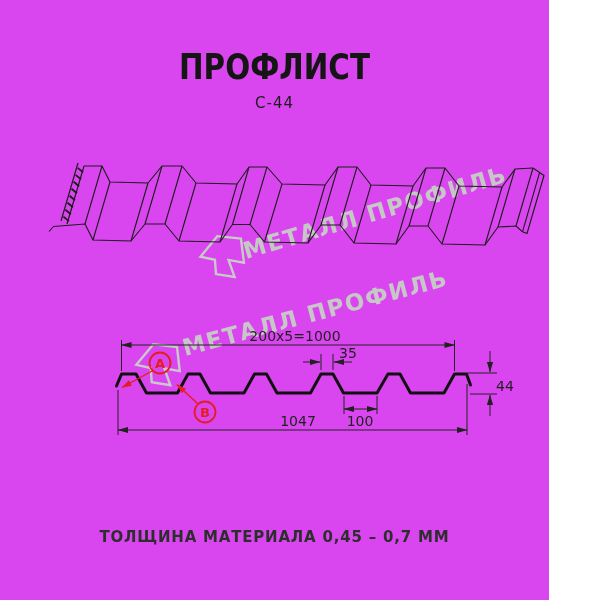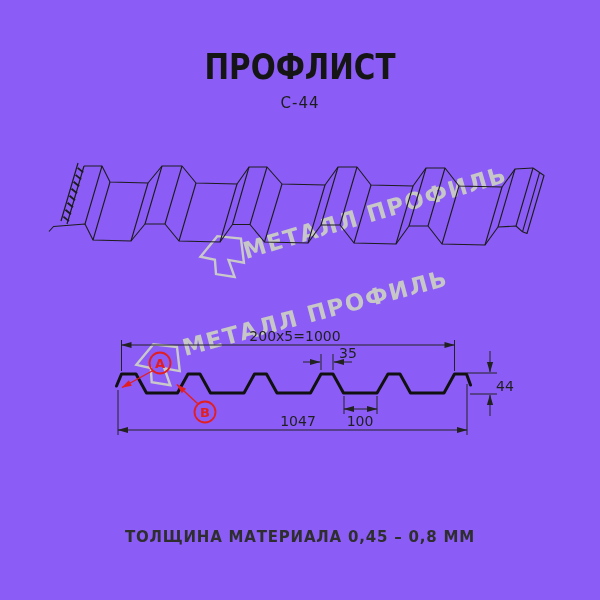--- a/index.html
+++ b/index.html
@@ -1,16 +1,16 @@
 <!DOCTYPE html>
 <html><head>
 <meta charset="utf-8">
 <style>
   html,body{margin:0;padding:0;background:#ffffff;}
-  .screen{position:relative;width:600px;height:600px;background:#8b5cf6;overflow:hidden;
+  .screen{position:relative;width:549px;height:600px;background:#d946ef;overflow:hidden;
           font-family:"DejaVu Sans","Liberation Sans",sans-serif;}
   .hdr{position:absolute;left:0;right:0;top:50px;text-align:center;}
   .title{font-size:35px;font-weight:bold;color:#151515;letter-spacing:0px;
          transform:scaleX(0.84);transform-origin:center;line-height:1;}
   .subtitle{margin-top:9px;font-size:15px;font-weight:normal;color:#1c1c1c;letter-spacing:1px;}
   .foot{position:absolute;left:0;right:0;top:528px;text-align:center;
         font-size:15px;font-weight:bold;color:#2e2e2e;letter-spacing:0.8px;}
   svg{position:absolute;left:0;top:0;}
   .wmtext{font-weight:bold;font-size:23px;letter-spacing:1.5px;fill:#c7c7c7;}
   .dimtxt{font-size:14px;fill:#1f1f1f;}
@@ -110,14 +110,14 @@
         <line x1="153" y1="370.5" x2="122" y2="387.5" stroke="#e31e1e" stroke-width="1.4" marker-end="url(#arred)"></line>
         <circle cx="160" cy="363" r="10.5" fill="#ffffff" fill-opacity="0.0" stroke="#e31e1e" stroke-width="1.8"></circle>
         <text class="redtxt" x="160" y="367.5" text-anchor="middle">А</text>
         <line x1="197.5" y1="403.5" x2="177" y2="384.5" stroke="#e31e1e" stroke-width="1.4" marker-end="url(#arred)"></line>
         <circle cx="205" cy="412" r="10.5" fill="#ffffff" fill-opacity="0.0" stroke="#e31e1e" stroke-width="1.8"></circle>
         <text class="redtxt" x="205" y="416.5" text-anchor="middle">В</text>
       </g>
     </g>
   </svg>
 
-  <div class="foot">ТОЛЩИНА МАТЕРИАЛА 0,45 – 0,8 ММ</div>
+  <div class="foot">ТОЛЩИНА МАТЕРИАЛА 0,45 – 0,7 ММ</div>
 </div>
 
 </body></html>

